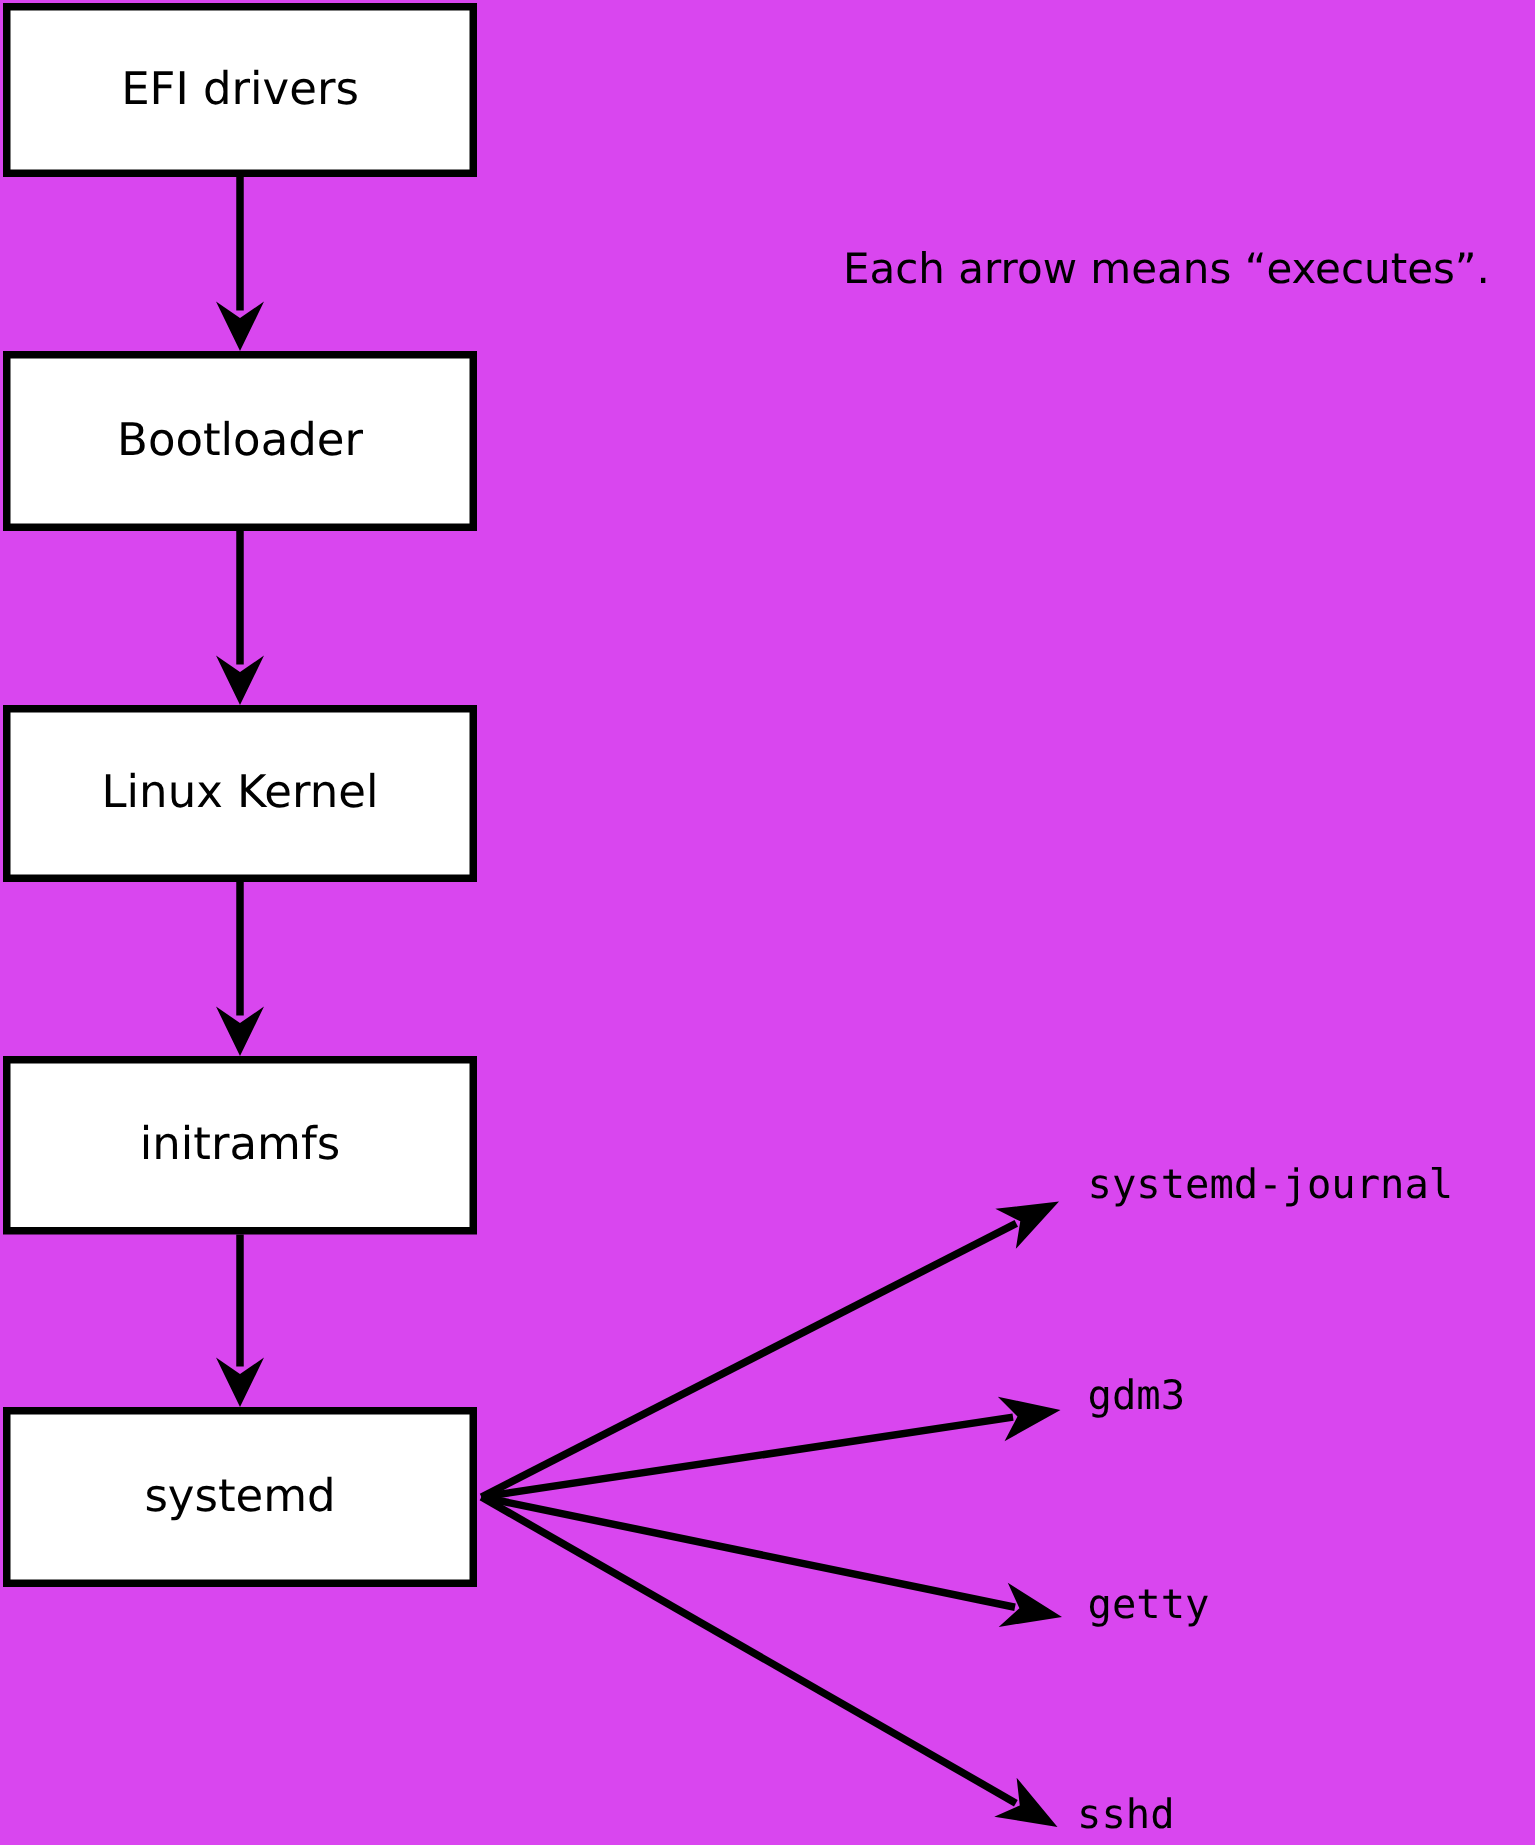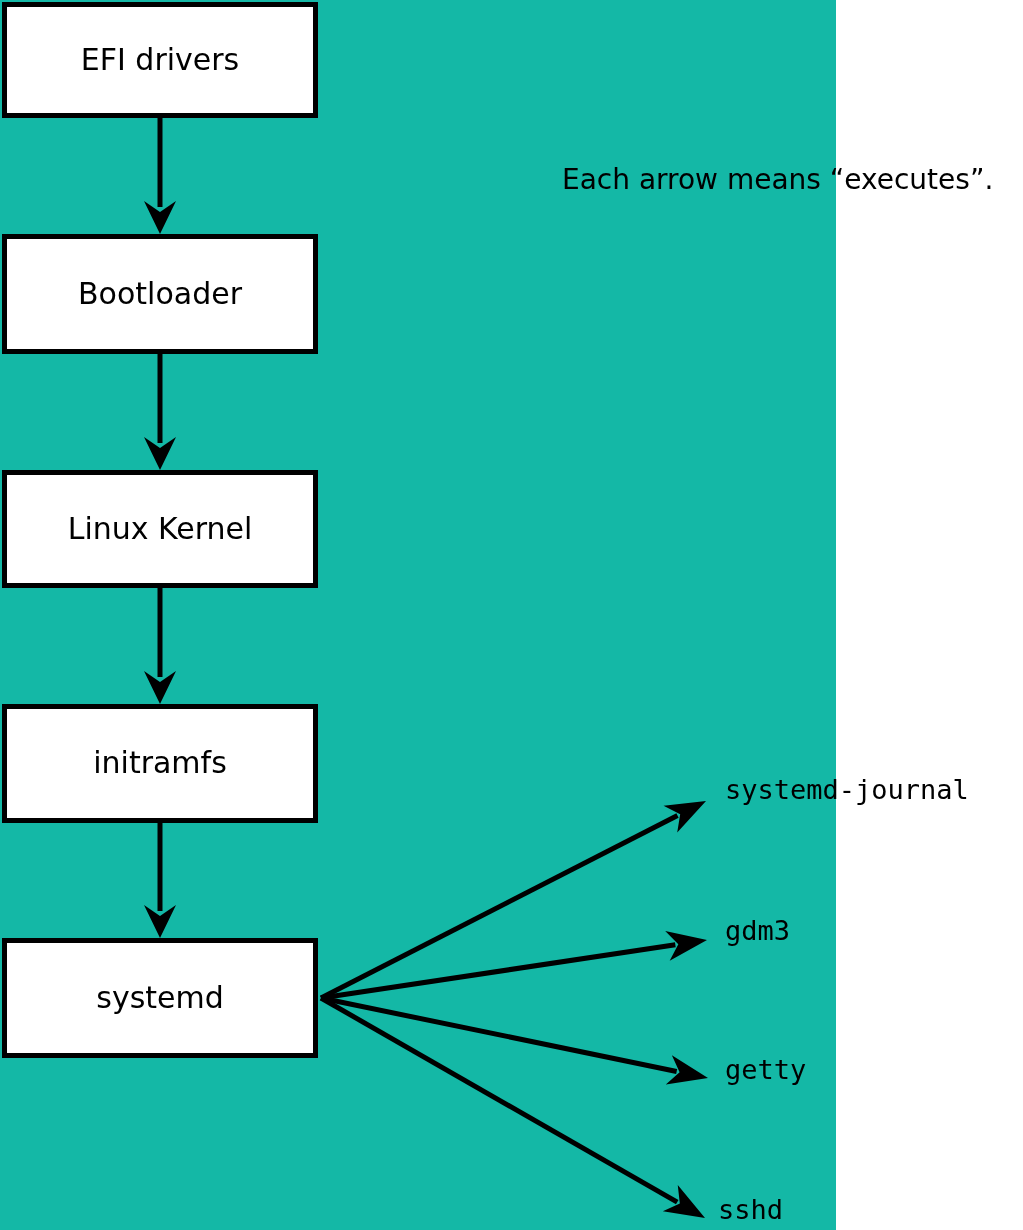--- a/index.html
+++ b/index.html
@@ -8,23 +8,23 @@
     background: #ffffff;
   }
   body {
     width: 1023px;
     height: 1230px;
     overflow: hidden;
     font-family: "DejaVu Sans", sans-serif;
   }
   #diagram-root {
     position: relative;
-    width: 836px;
+    width: 1023px;
     height: 1230px;
-    background: #14b8a6;
+    background: #d946ef;
     text-decoration: underline;
   }
   svg.diagram-canvas {
     position: absolute;
     top: 0;
     left: 0;
     width: 1023px;
     height: 1230px;
     display: block;
   }

